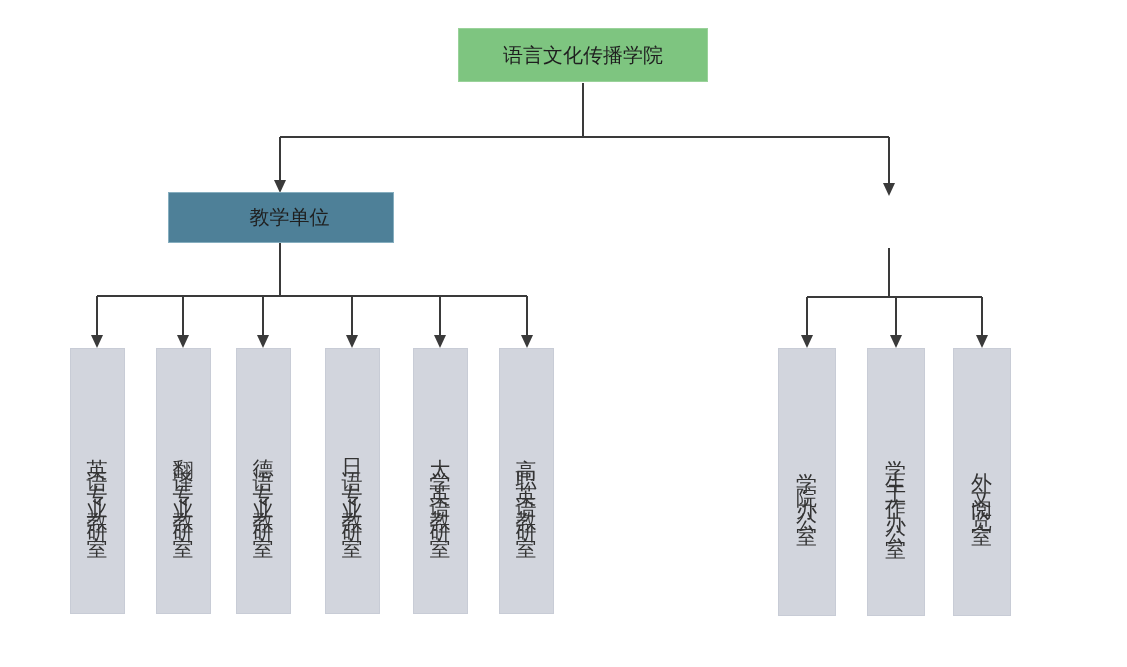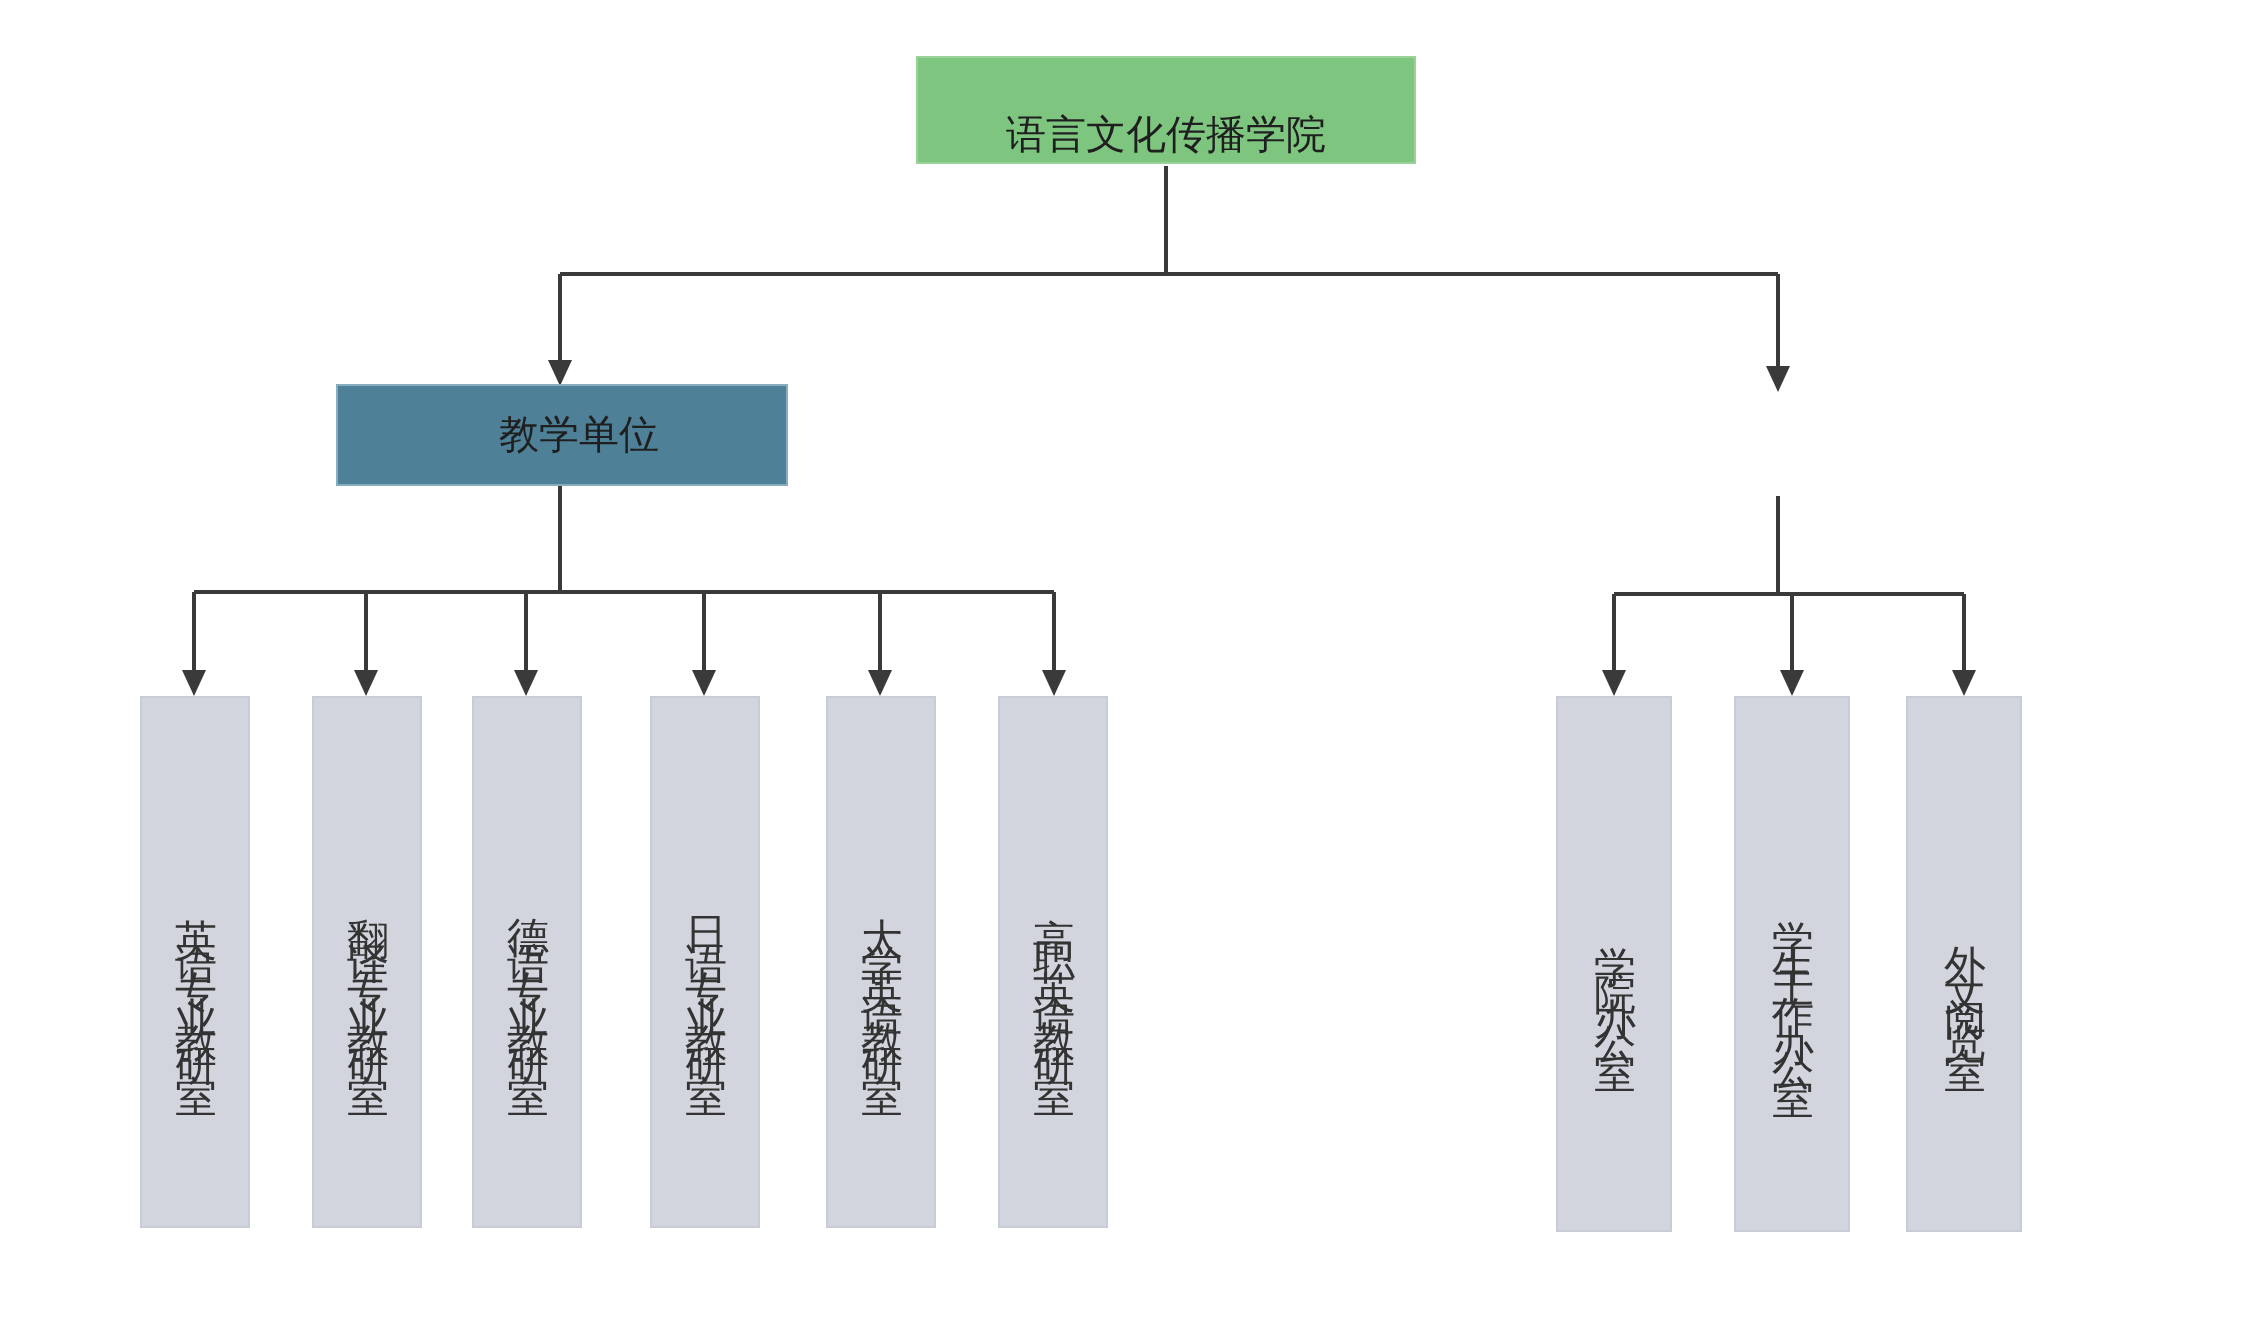--- a/index.html
+++ b/index.html
@@ -42,21 +42,21 @@
     position: absolute;
     display: flex;
     align-items: center;
     justify-content: center;
     text-align: center;
   }
   .node-root {
     left: 458px; top: 28px; width: 250px; height: 54px;
     background: var(--root-fill);
     border: 1px solid var(--root-border);
-    font-size: 20px; color: var(--text-dark); align-items: flex-end;
+    font-size: 20px; color: var(--text-dark);
   }
   .node-branch {
     background: var(--branch-fill);
     border: 1px solid var(--branch-border);
     font-size: 20px; color: var(--text-dark); padding-left: 17px;
   }
   .node-branch-0 { left: 168px; top: 192px; width: 226px; height: 51px; }
   .node-branch-1 { left: 775px; top: 196px; width: 228px; height: 52px; }
   .node-leaf {
     top: 348px;

